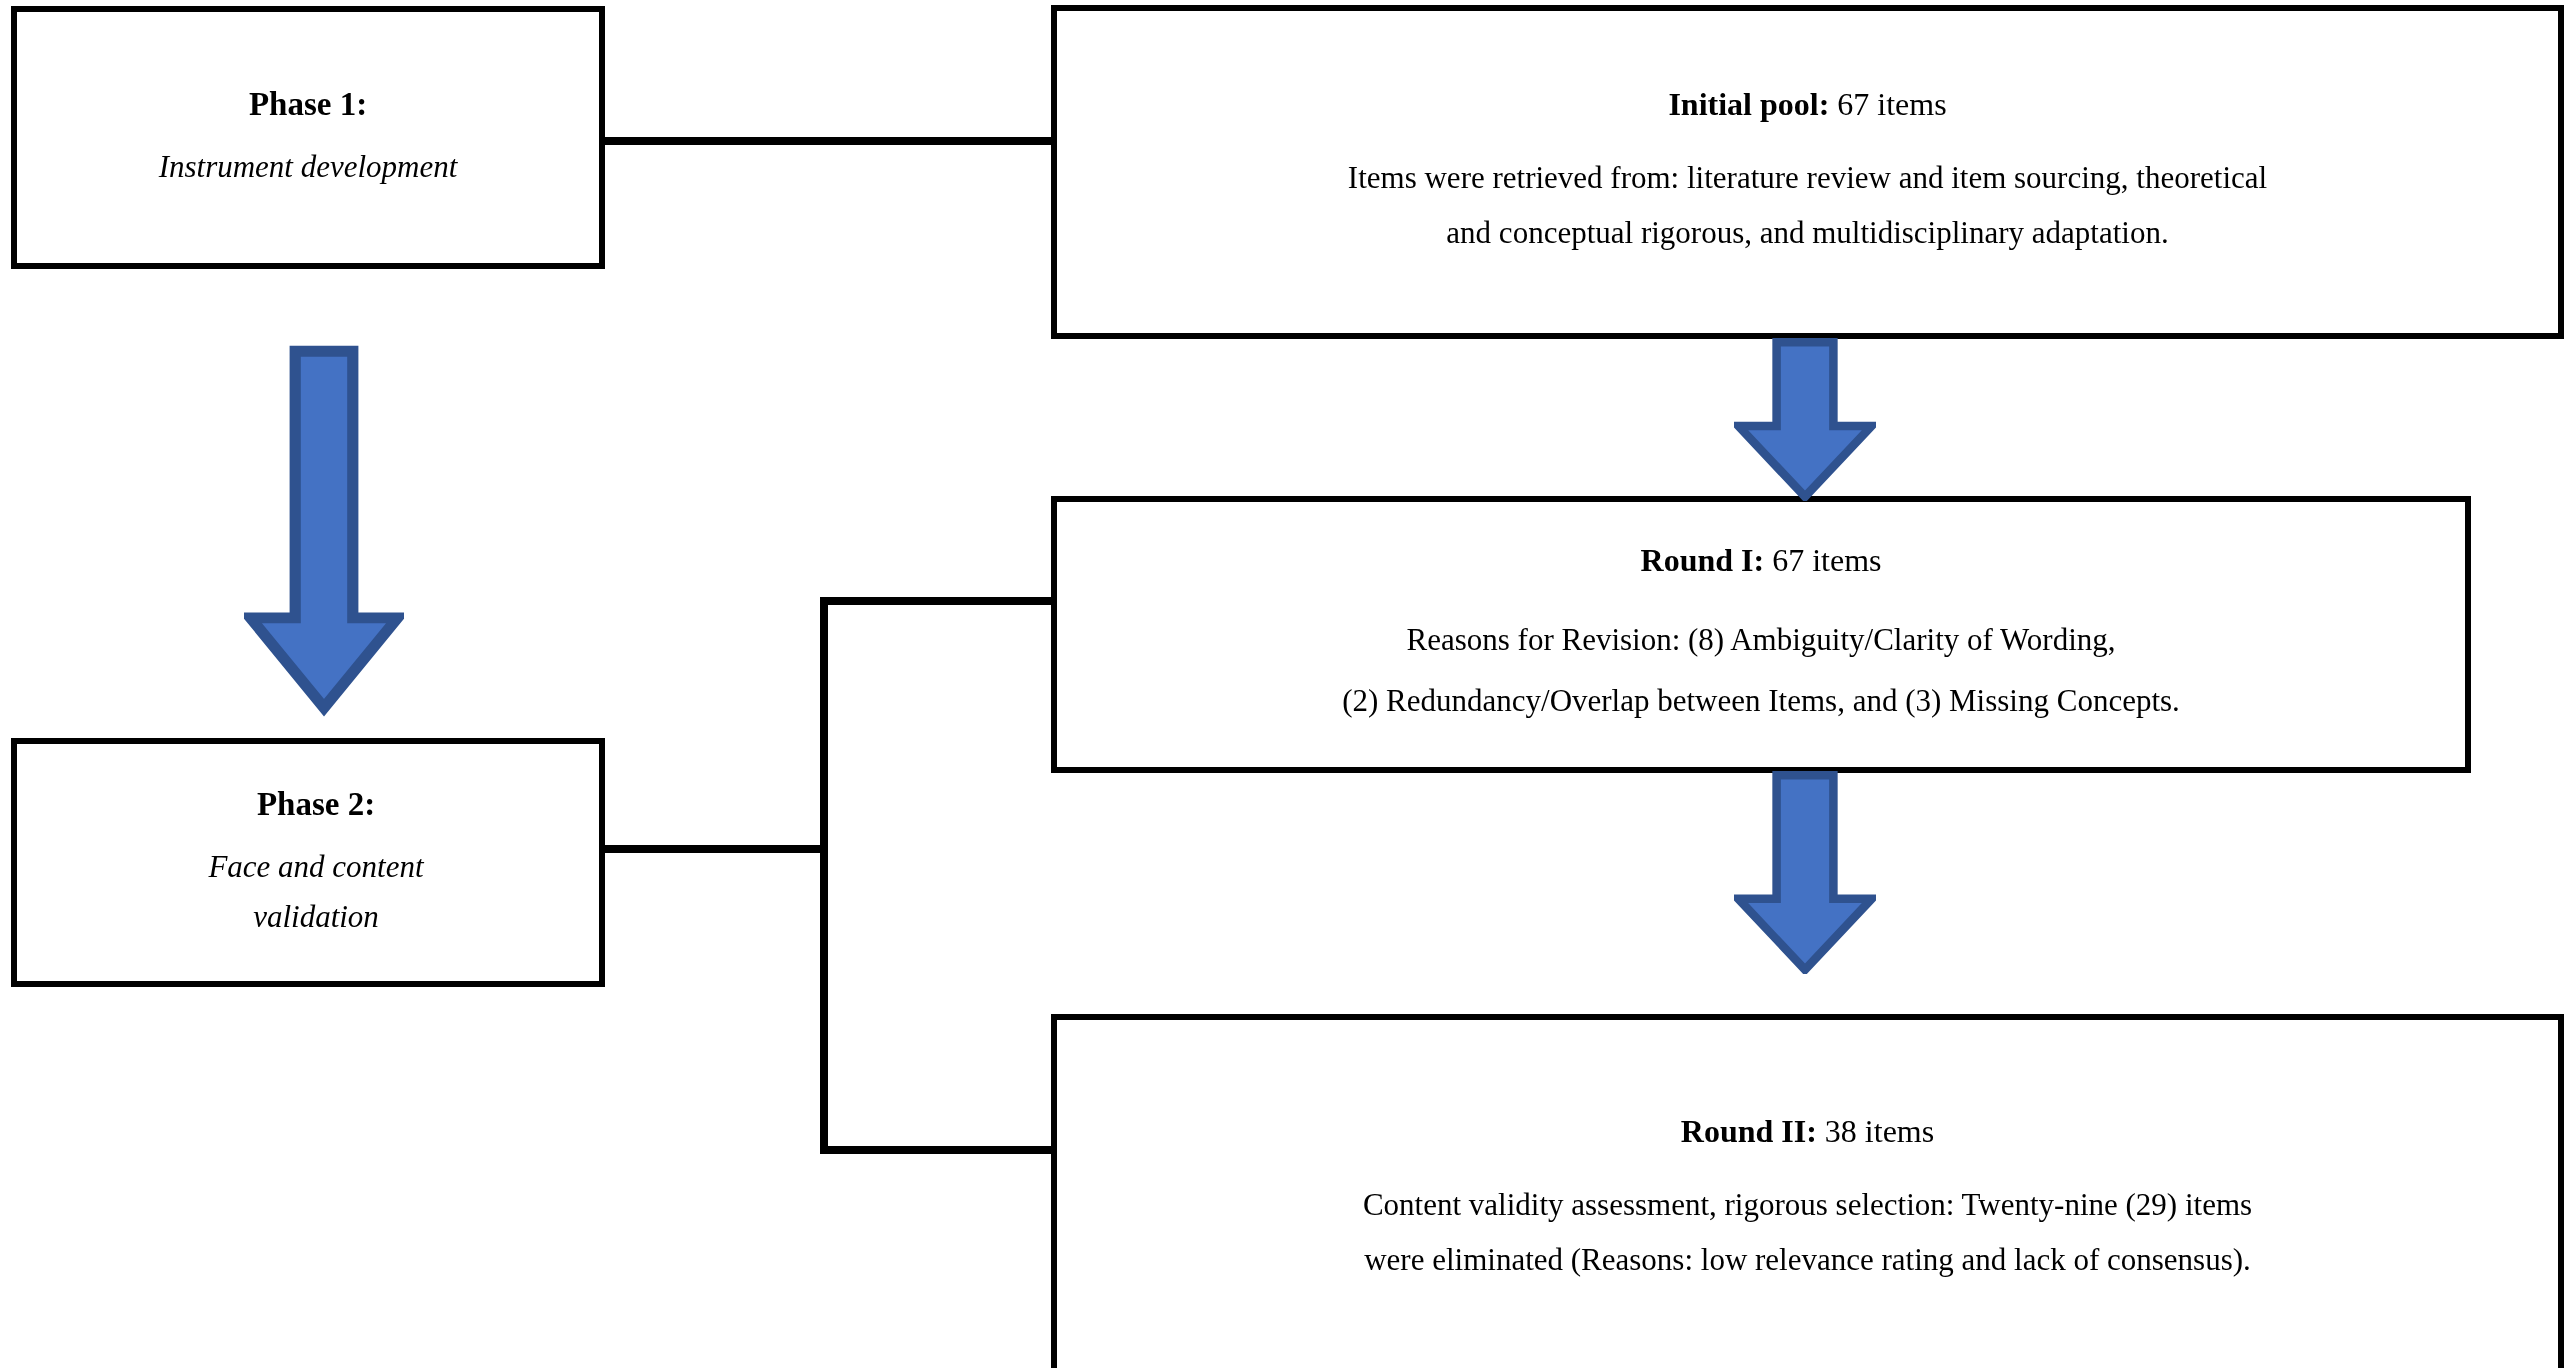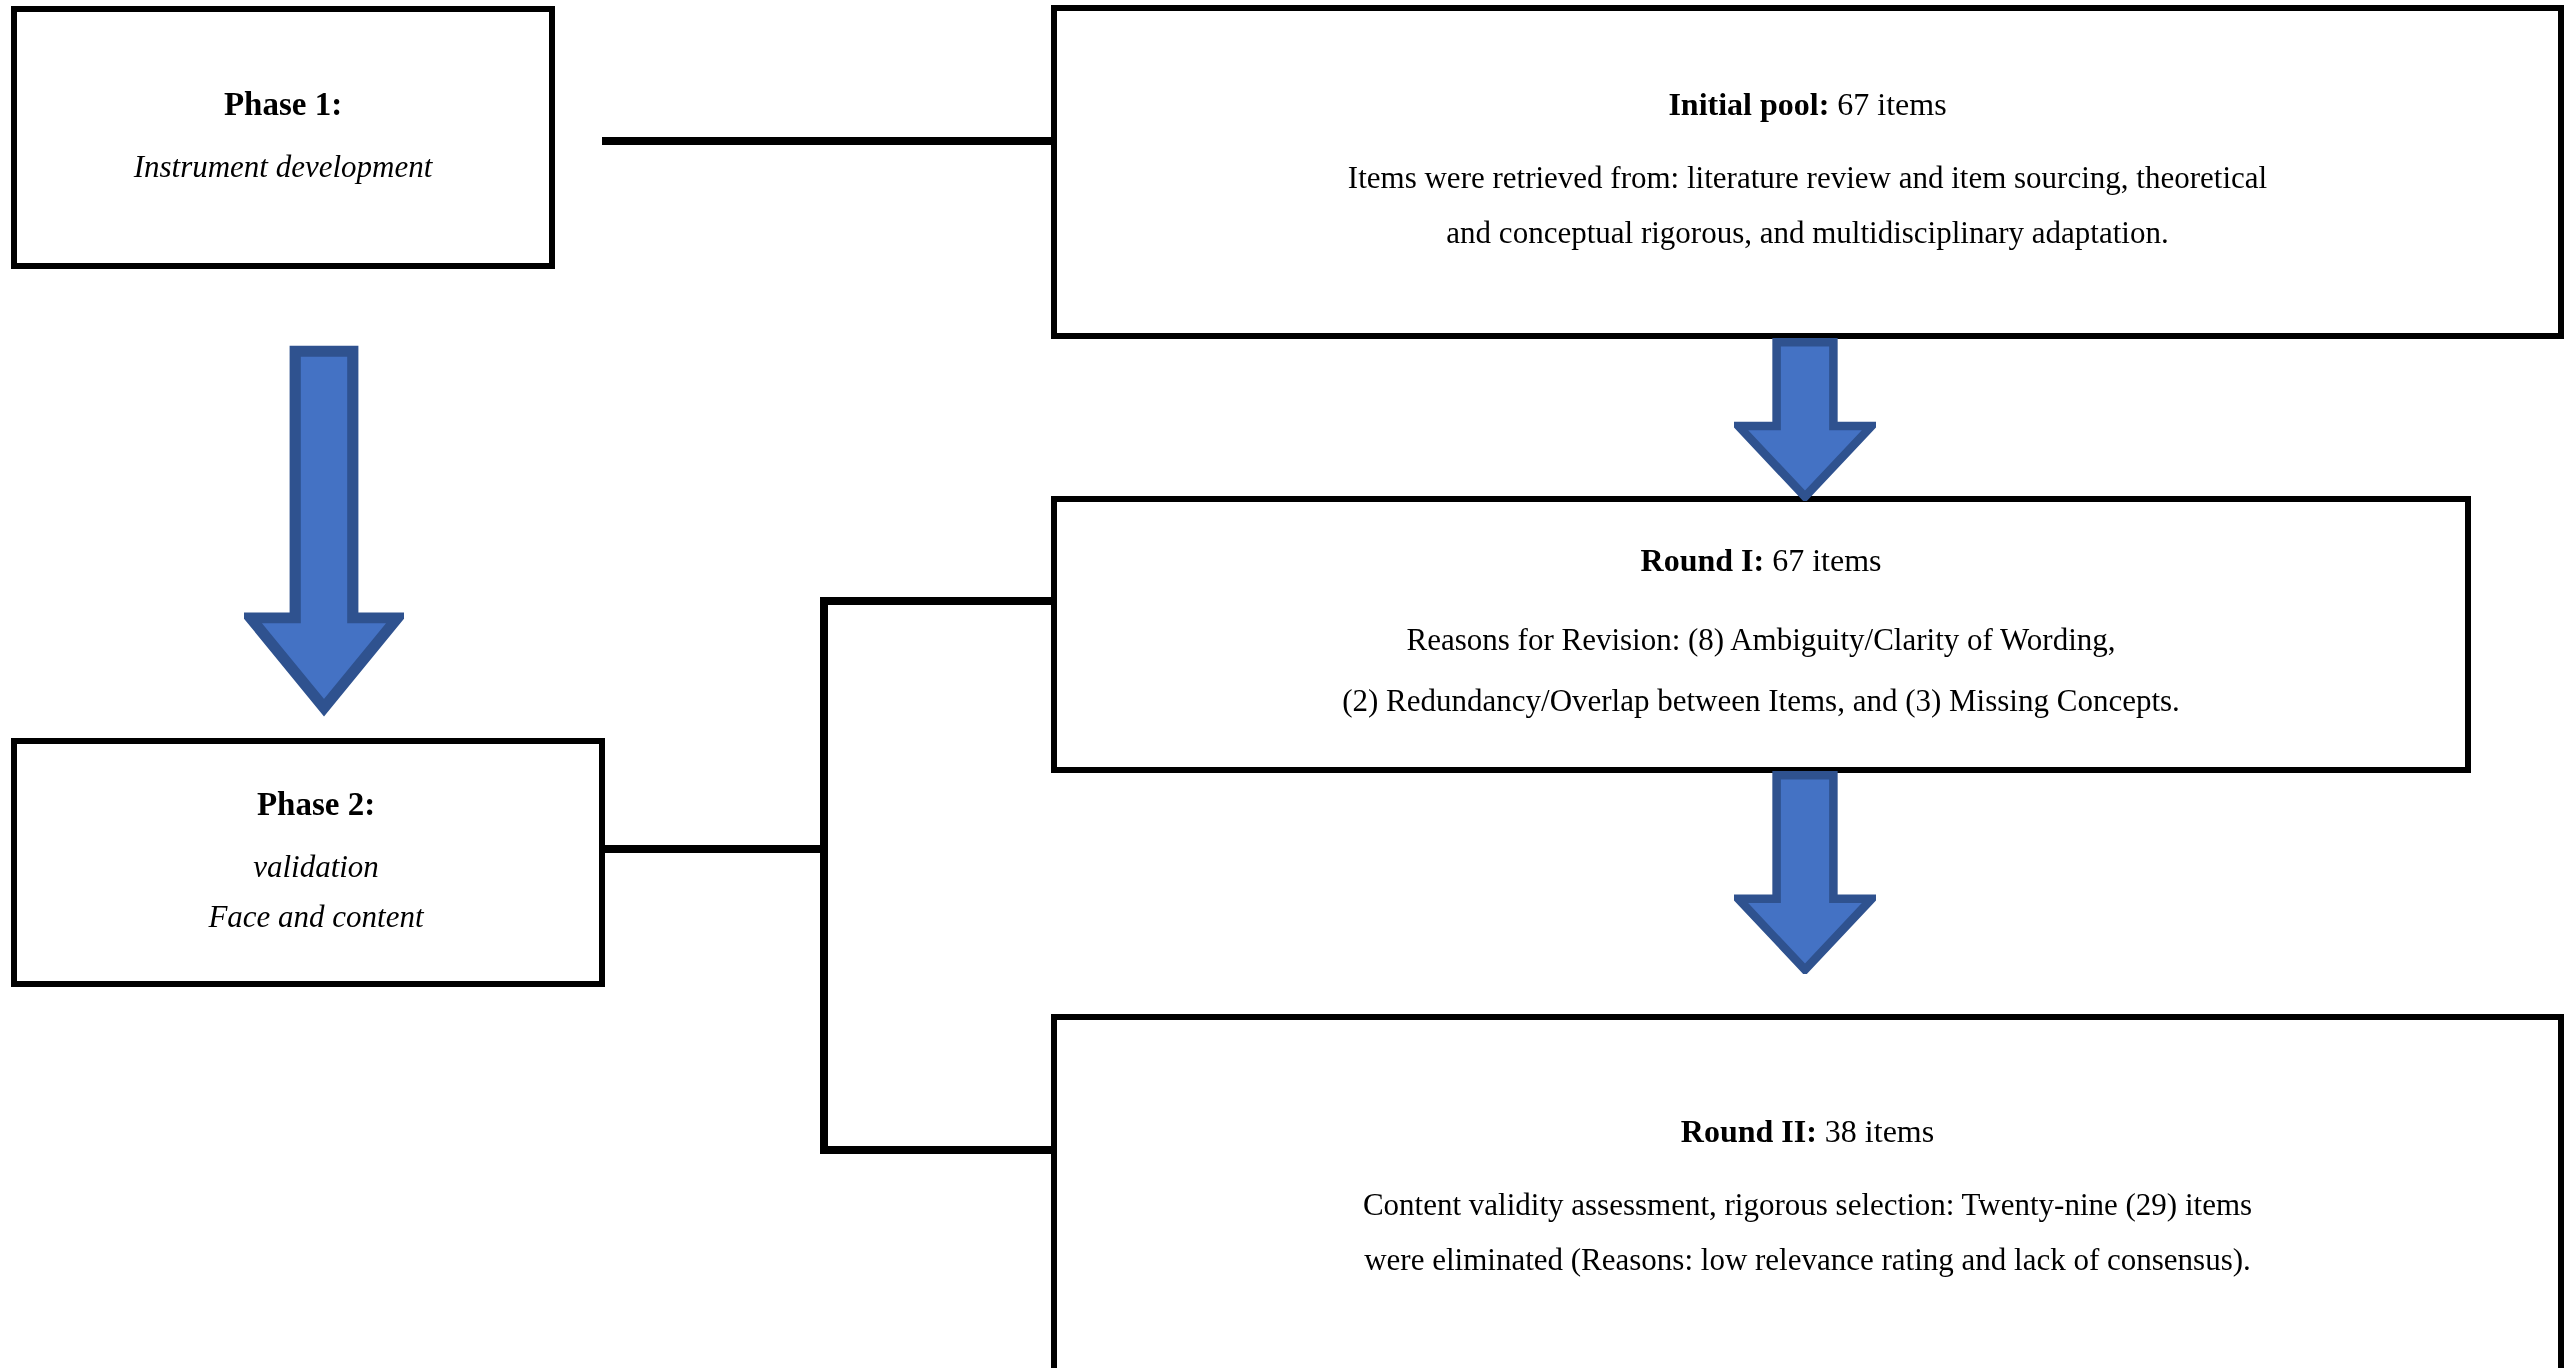--- a/index.html
+++ b/index.html
@@ -58,21 +58,21 @@
     font-size: 32px;
     line-height: 1.30;
     margin-bottom: 24.4px;
   }
   .detail-box .hdr b { font-weight: bold; }
   .detail-box .body {
     font-size: 31px;
     line-height: 1.78;
   }
 
-  #box-phase1      { left: 11px;   top: 6.1px;   width: 544px;  height: 263px; }
+  #box-phase1      { left: 11px;   top: 6.1px;   width: 594px;  height: 263px; }
   #box-initialpool { left: 1051px; top: 4.9px;    width: 1513px; height: 334px; }
   #box-phase2      { left: 11px;   top: 738px; width: 594px;  height: 249px; padding-left: 16px; }
   #box-round1      { left: 1051px; top: 496px;  width: 1420px; height: 277px; gap: 6px; }
   #box-round2      { left: 1051px; top: 978px; width: 1513px; height: 370px; margin-top: 36px; }
 
   
   .conn {
     position: absolute;
     background: #000000;
   }
@@ -110,22 +110,22 @@
   </div>
 
   <div class="box detail-box" id="box-initialpool">
     <span class="line hdr"><b>Initial pool:</b> <span>67 items</span></span>
     <span class="line body">Items were retrieved from: literature review and item sourcing, theoretical</span>
     <span class="line body">and conceptual rigorous, and multidisciplinary adaptation.</span>
   </div>
 
   <div class="box phase-box" id="box-phase2">
     <span class="line ttl">Phase 2:</span>
+    <span class="line sub">Face and content</span>
     <span class="line sub">validation</span>
-    <span class="line sub">Face and content</span>
   </div>
 
   <div class="box detail-box" id="box-round1">
     <span class="line hdr"><b>Round I:</b> <span>67 items</span></span>
     <span class="line body">Reasons for Revision: (8) Ambiguity/Clarity of Wording,</span>
     <span class="line body">(2) Redundancy/Overlap between Items, and (3) Missing Concepts.</span>
   </div>
 
   <div class="box detail-box" id="box-round2">
     <span class="line hdr"><b>Round II:</b> <span>38 items</span></span>

